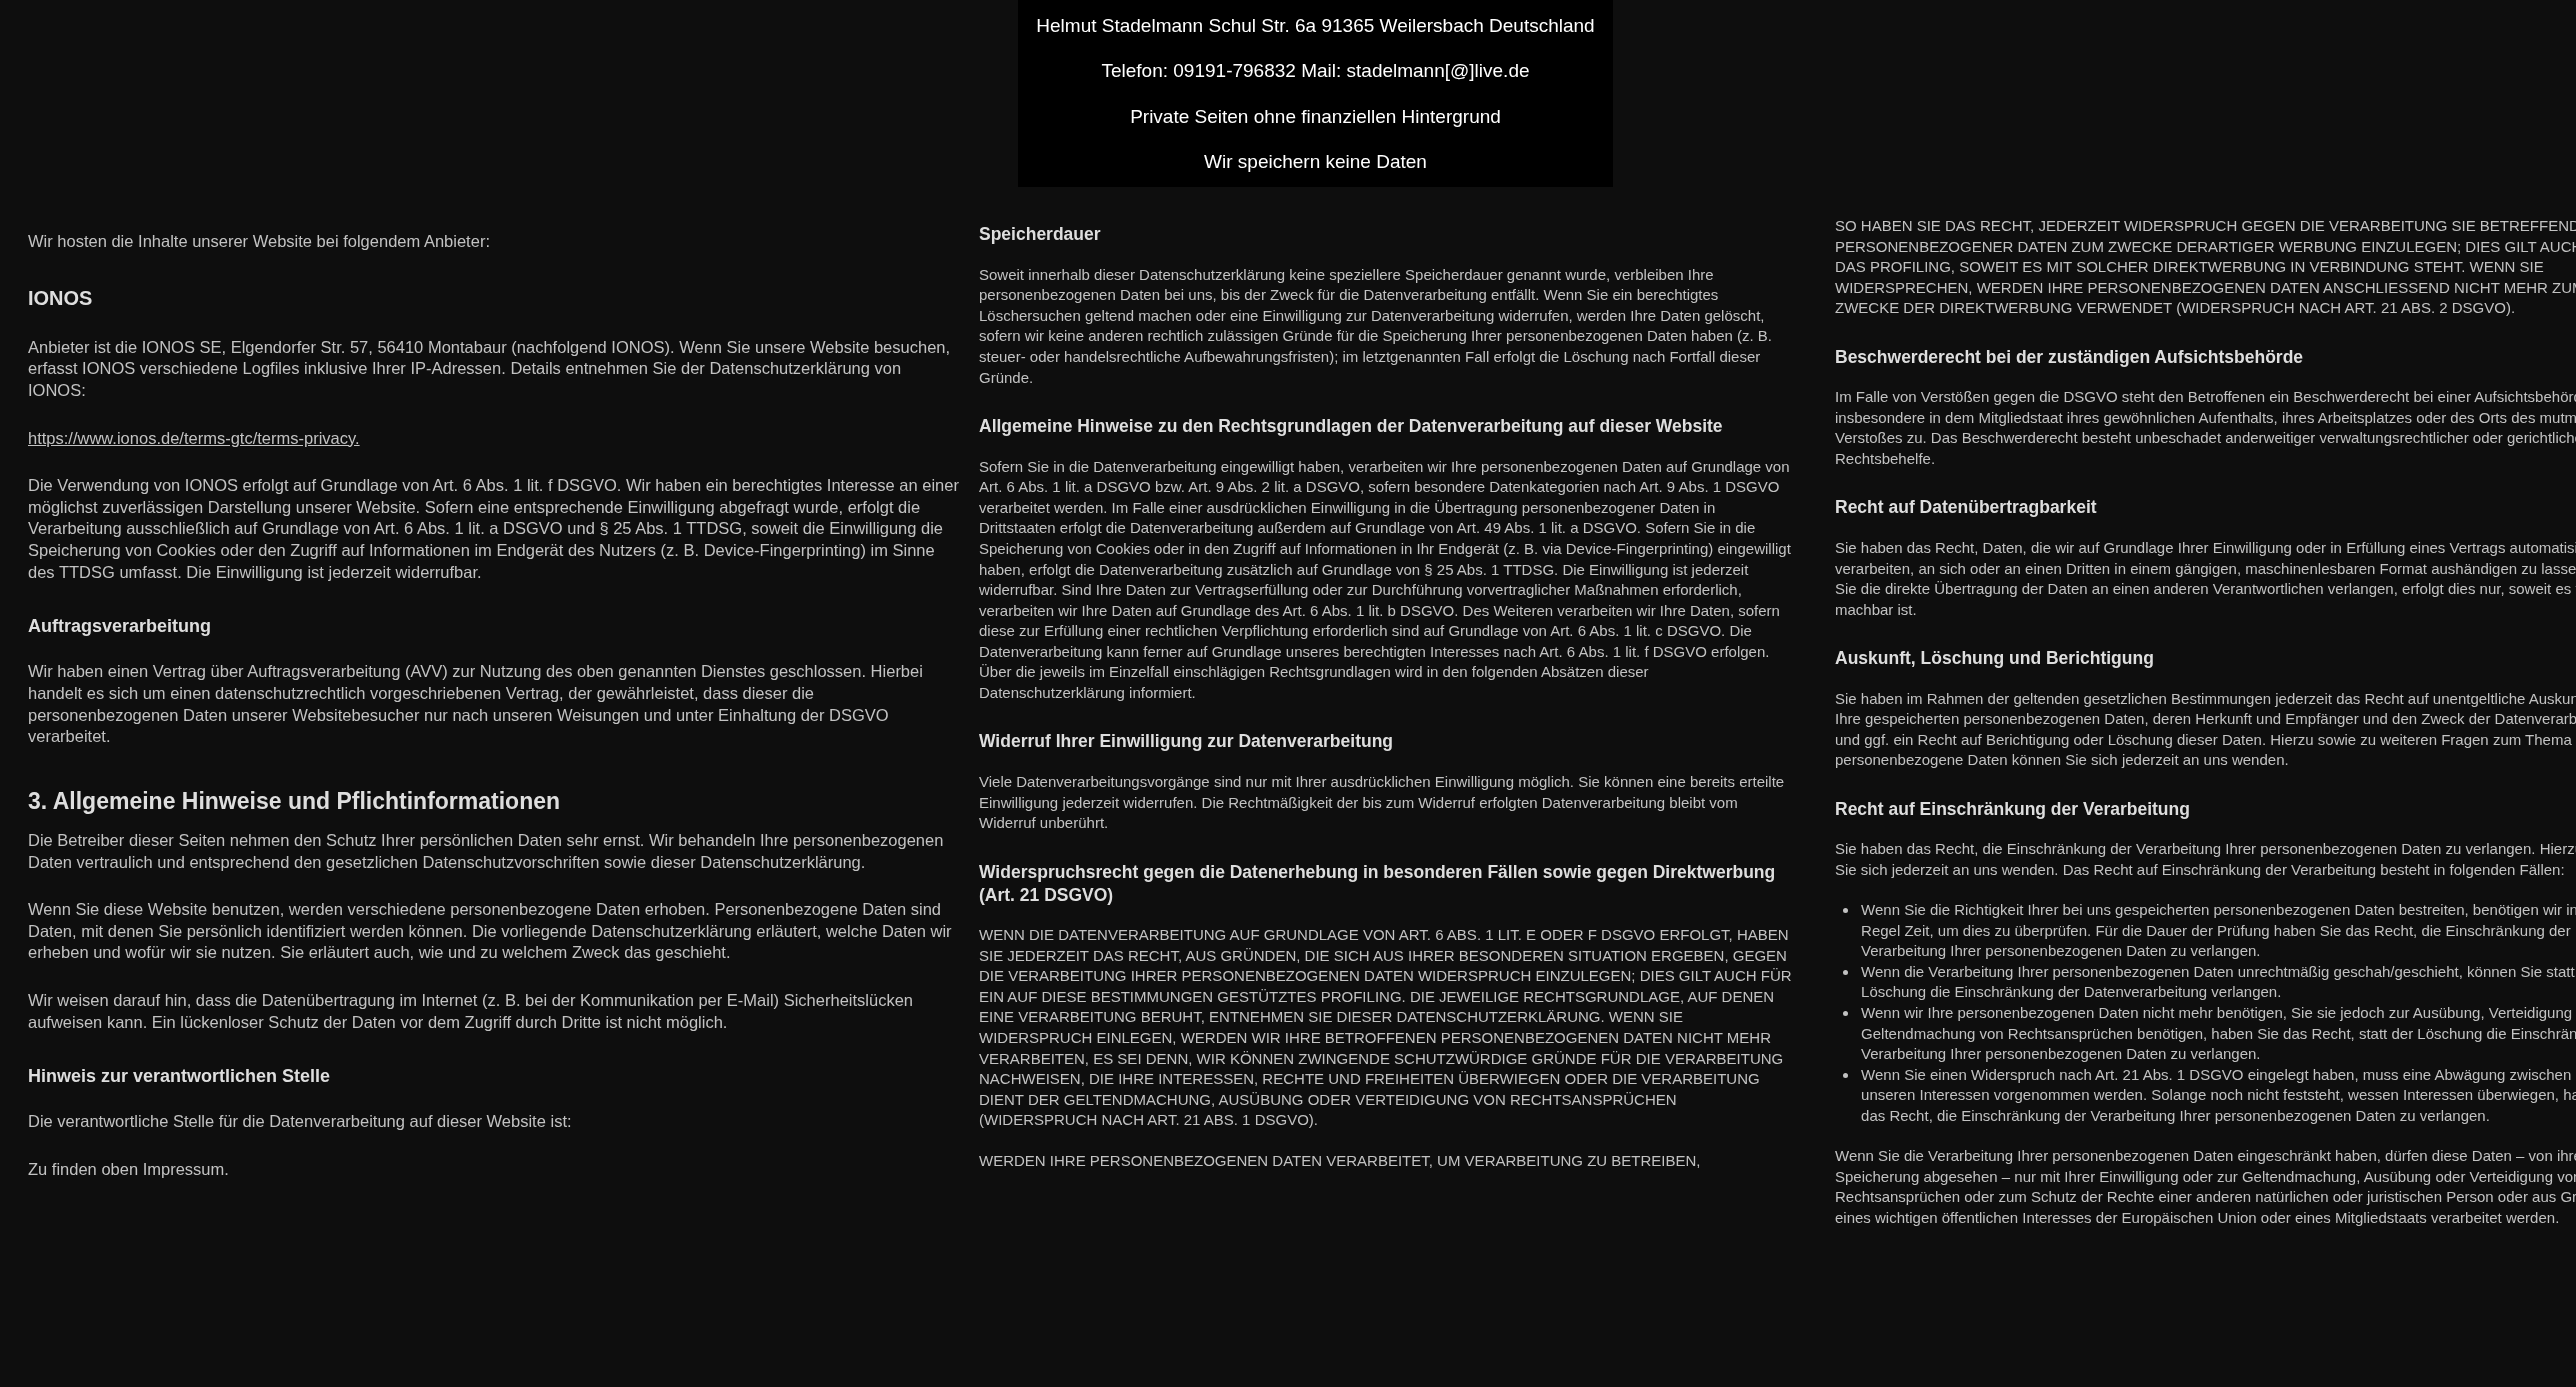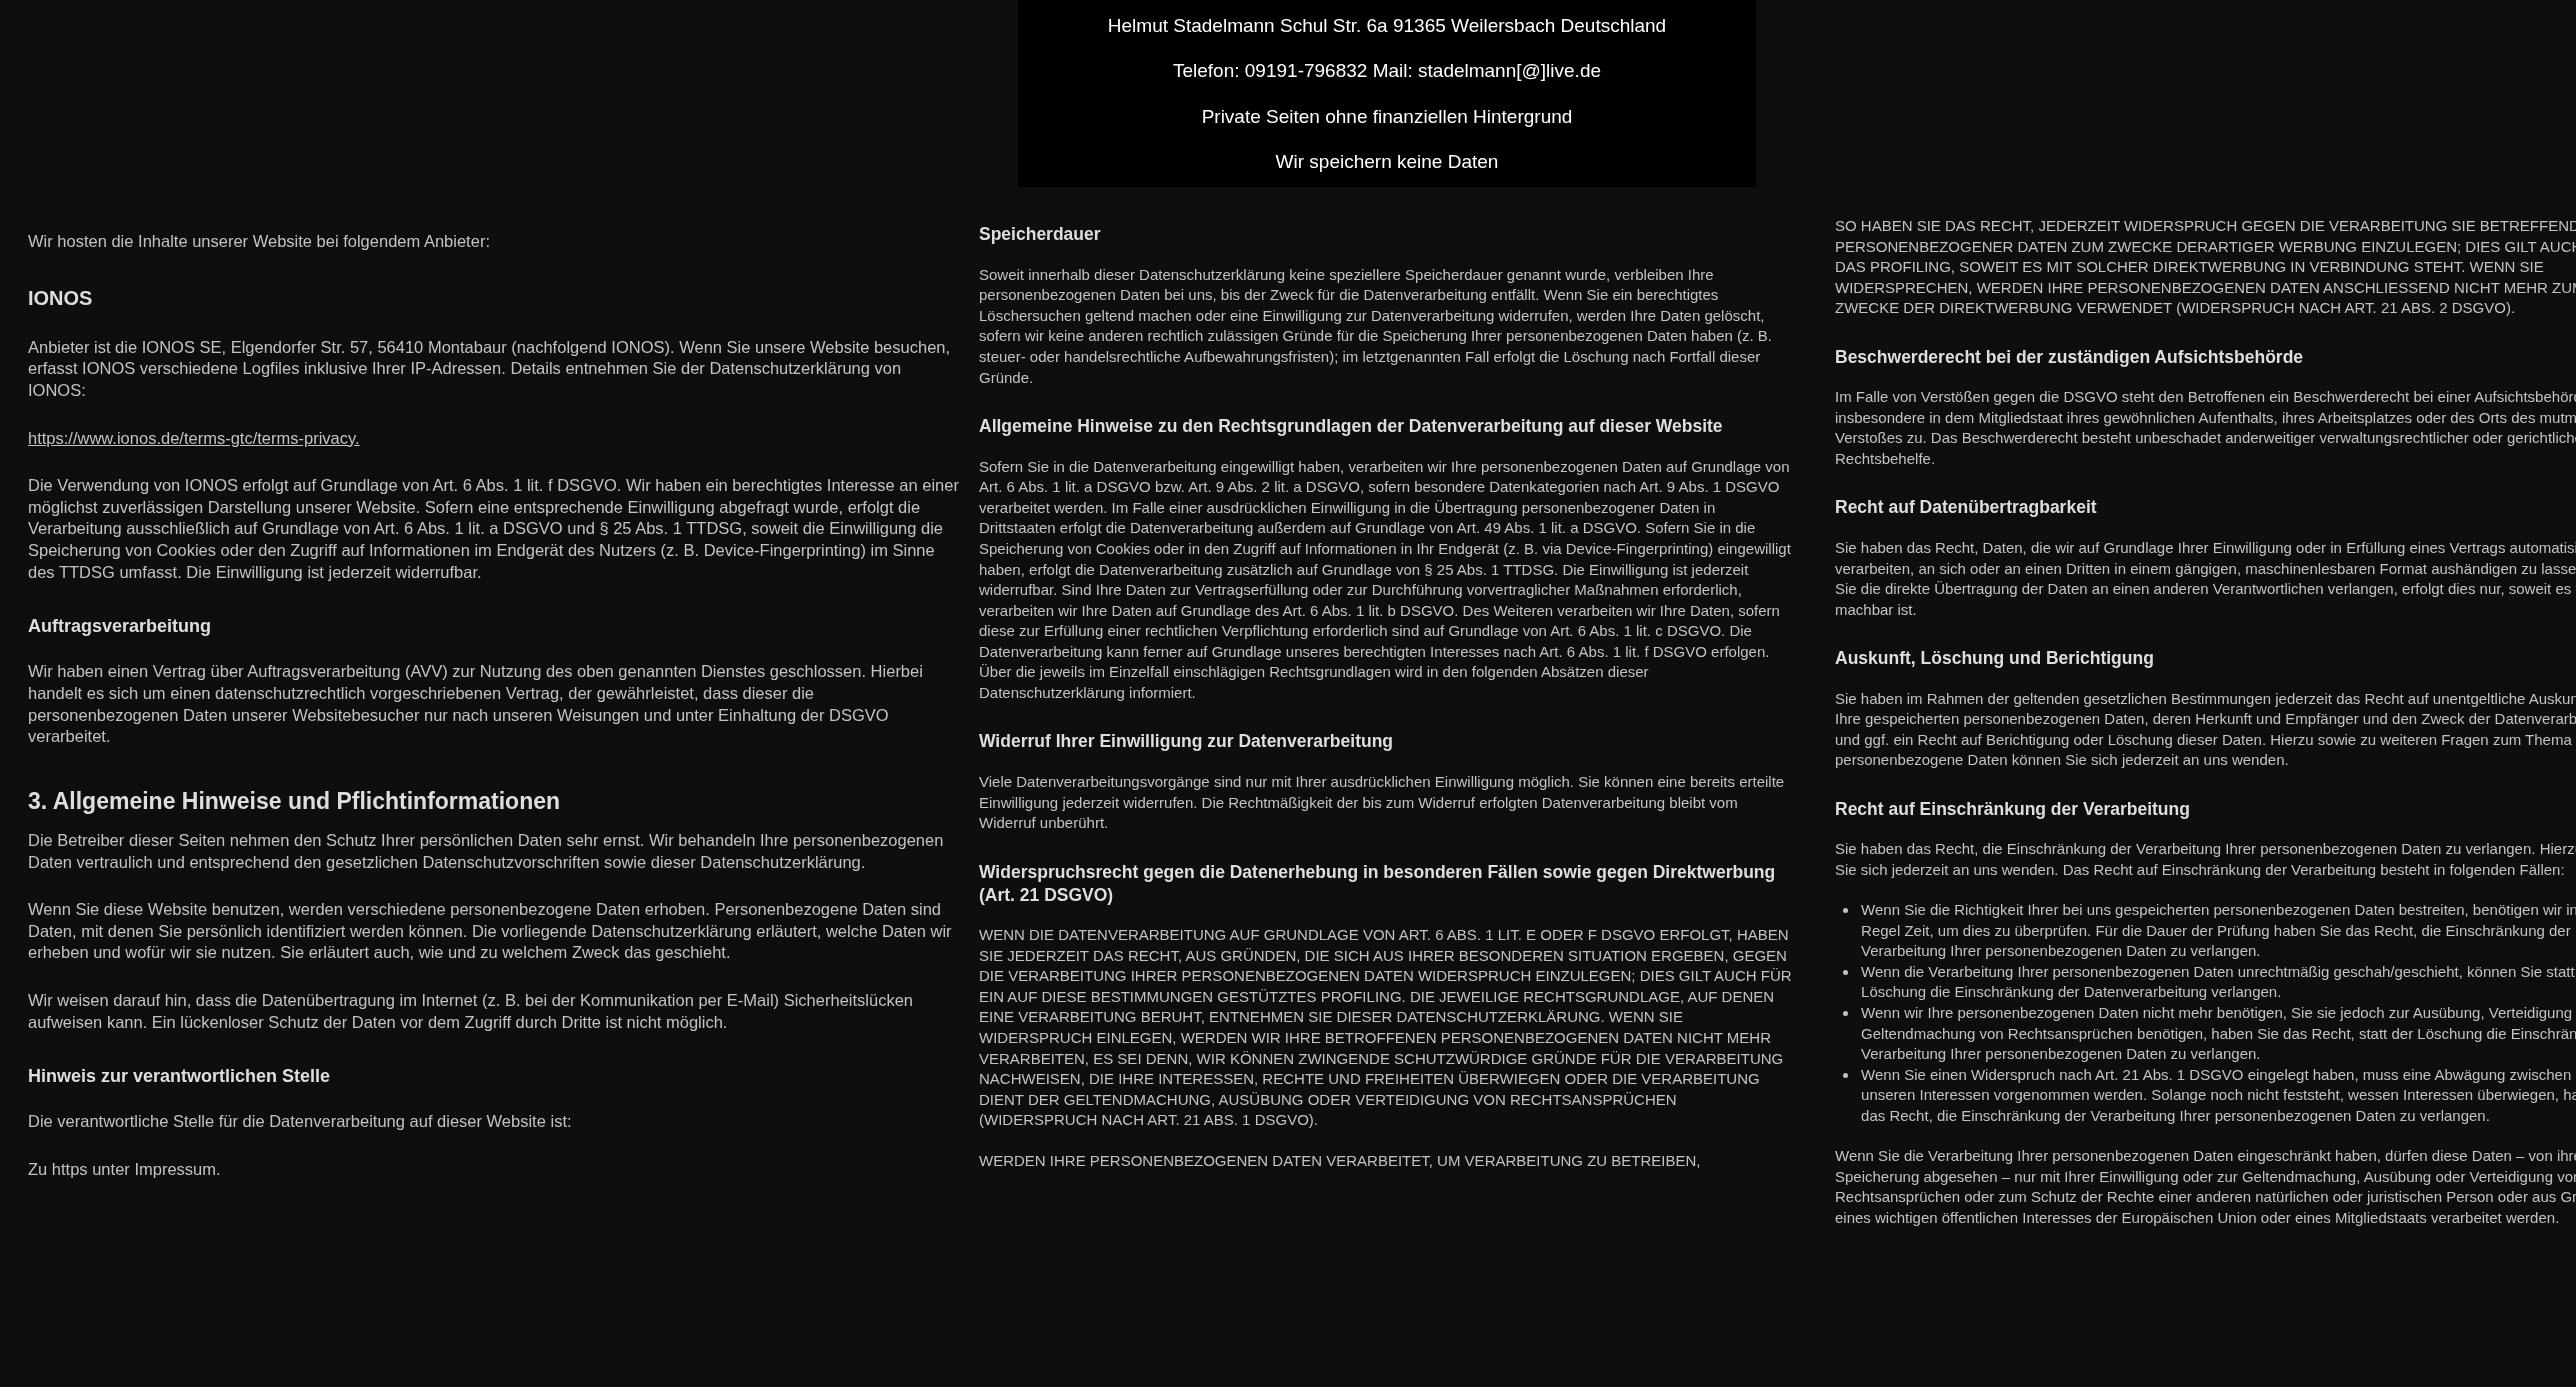--- a/index.html
+++ b/index.html
@@ -15,21 +15,21 @@
   body{
     width:2689px;height:1388px;overflow:hidden;position:relative;
     background:var(--page-bg);
     font-family:"Liberation Sans", sans-serif;
     color:var(--body-text);
     -webkit-font-smoothing:antialiased;
   }
   .page{position:absolute;inset:0;}
   
   .banner{
-    position:absolute;left:1018px;top:0;width:738px;height:187px;
+    position:absolute;left:1018px;top:0;width:595px;height:187px;
     background:var(--banner-bg);color:var(--banner-text);
     display:flex;flex-direction:column;justify-content:space-around;align-items:center;
     text-align:center;font-size:19px;line-height:23px;padding:3.1px 9.3px;
   }
   
   .col{position:absolute;top:216px;}
   .col-left{left:28px;width:933px;font-size:16.5px;line-height:21.6px;}
   .col-mid{left:979px;width:814px;font-size:15px;line-height:20.6px;}
   .col-right{left:1835px;width:811px;font-size:15px;line-height:20.6px;}
 
@@ -66,21 +66,21 @@
       <p><a class="link" href="#">https://www.ionos.de/terms-gtc/terms-privacy.</a></p>
       <p>Die Verwendung von IONOS erfolgt auf Grundlage von Art. 6 Abs. 1 lit. f DSGVO. Wir haben ein berechtigtes Interesse an einer möglichst zuverlässigen Darstellung unserer Website. Sofern eine entsprechende Einwilligung abgefragt wurde, erfolgt die Verarbeitung ausschließlich auf Grundlage von Art. 6 Abs. 1 lit. a DSGVO und § 25 Abs. 1 TTDSG, soweit die Einwilligung die Speicherung von Cookies oder den Zugriff auf Informationen im Endgerät des Nutzers (z. B. Device-Fingerprinting) im Sinne des TTDSG umfasst. Die Einwilligung ist jederzeit widerrufbar.</p>
       <h3>Auftragsverarbeitung</h3>
       <p>Wir haben einen Vertrag über Auftragsverarbeitung (AVV) zur Nutzung des oben genannten Dienstes geschlossen. Hierbei handelt es sich um einen datenschutzrechtlich vorgeschriebenen Vertrag, der gewährleistet, dass dieser die personenbezogenen Daten unserer Websitebesucher nur nach unseren Weisungen und unter Einhaltung der DSGVO verarbeitet.</p>
       <h1>3. Allgemeine Hinweise und Pflichtinformationen</h1>
       <p>Die Betreiber dieser Seiten nehmen den Schutz Ihrer persönlichen Daten sehr ernst. Wir behandeln Ihre personenbezogenen Daten vertraulich und entsprechend den gesetzlichen Datenschutzvorschriften sowie dieser Datenschutzerklärung.</p>
       <p>Wenn Sie diese Website benutzen, werden verschiedene personenbezogene Daten erhoben. Personenbezogene Daten sind Daten, mit denen Sie persönlich identifiziert werden können. Die vorliegende Datenschutzerklärung erläutert, welche Daten wir erheben und wofür wir sie nutzen. Sie erläutert auch, wie und zu welchem Zweck das geschieht.</p>
       <p>Wir weisen darauf hin, dass die Datenübertragung im Internet (z. B. bei der Kommunikation per E-Mail) Sicherheitslücken aufweisen kann. Ein lückenloser Schutz der Daten vor dem Zugriff durch Dritte ist nicht möglich.</p>
       <h3>Hinweis zur verantwortlichen Stelle</h3>
       <p>Die verantwortliche Stelle für die Datenverarbeitung auf dieser Website ist:</p>
-      <p>Zu https unter Impressum.</p>
+      <p>Zu finden oben Impressum.</p>
     </div>
   <div class="col col-mid">
       <h3>Speicherdauer</h3>
       <p>Soweit innerhalb dieser Datenschutzerklärung keine speziellere Speicherdauer genannt wurde, verbleiben Ihre personenbezogenen Daten bei uns, bis der Zweck für die Datenverarbeitung entfällt. Wenn Sie ein berechtigtes Löschersuchen geltend machen oder eine Einwilligung zur Datenverarbeitung widerrufen, werden Ihre Daten gelöscht, sofern wir keine anderen rechtlich zulässigen Gründe für die Speicherung Ihrer personenbezogenen Daten haben (z. B. steuer- oder handelsrechtliche Aufbewahrungsfristen); im letztgenannten Fall erfolgt die Löschung nach Fortfall dieser Gründe.</p>
       <h3>Allgemeine Hinweise zu den Rechtsgrundlagen der Datenverarbeitung auf dieser Website</h3>
       <p>Sofern Sie in die Datenverarbeitung eingewilligt haben, verarbeiten wir Ihre personenbezogenen Daten auf Grundlage von Art. 6 Abs. 1 lit. a DSGVO bzw. Art. 9 Abs. 2 lit. a DSGVO, sofern besondere Datenkategorien nach Art. 9 Abs. 1 DSGVO verarbeitet werden. Im Falle einer ausdrücklichen Einwilligung in die Übertragung personenbezogener Daten in Drittstaaten erfolgt die Datenverarbeitung außerdem auf Grundlage von Art. 49 Abs. 1 lit. a DSGVO. Sofern Sie in die Speicherung von Cookies oder in den Zugriff auf Informationen in Ihr Endgerät (z. B. via Device-Fingerprinting) eingewilligt haben, erfolgt die Datenverarbeitung zusätzlich auf Grundlage von § 25 Abs. 1 TTDSG. Die Einwilligung ist jederzeit widerrufbar. Sind Ihre Daten zur Vertragserfüllung oder zur Durchführung vorvertraglicher Maßnahmen erforderlich, verarbeiten wir Ihre Daten auf Grundlage des Art. 6 Abs. 1 lit. b DSGVO. Des Weiteren verarbeiten wir Ihre Daten, sofern diese zur Erfüllung einer rechtlichen Verpflichtung erforderlich sind auf Grundlage von Art. 6 Abs. 1 lit. c DSGVO. Die Datenverarbeitung kann ferner auf Grundlage unseres berechtigten Interesses nach Art. 6 Abs. 1 lit. f DSGVO erfolgen. Über die jeweils im Einzelfall einschlägigen Rechtsgrundlagen wird in den folgenden Absätzen dieser Datenschutzerklärung informiert.</p>
       <h3>Widerruf Ihrer Einwilligung zur Datenverarbeitung</h3>
       <p>Viele Datenverarbeitungsvorgänge sind nur mit Ihrer ausdrücklichen Einwilligung möglich. Sie können eine bereits erteilte Einwilligung jederzeit widerrufen. Die Rechtmäßigkeit der bis zum Widerruf erfolgten Datenverarbeitung bleibt vom Widerruf unberührt.</p>
       <h3>Widerspruchsrecht gegen die Datenerhebung in besonderen Fällen sowie gegen Direktwerbung (Art. 21 DSGVO)</h3>
       <p class="caps">WENN DIE DATENVERARBEITUNG AUF GRUNDLAGE VON ART. 6 ABS. 1 LIT. E ODER F DSGVO ERFOLGT, HABEN SIE JEDERZEIT DAS RECHT, AUS GRÜNDEN, DIE SICH AUS IHRER BESONDEREN SITUATION ERGEBEN, GEGEN DIE VERARBEITUNG IHRER PERSONENBEZOGENEN DATEN WIDERSPRUCH EINZULEGEN; DIES GILT AUCH FÜR EIN AUF DIESE BESTIMMUNGEN GESTÜTZTES PROFILING. DIE JEWEILIGE RECHTSGRUNDLAGE, AUF DENEN EINE VERARBEITUNG BERUHT, ENTNEHMEN SIE DIESER DATENSCHUTZERKLÄRUNG. WENN SIE WIDERSPRUCH EINLEGEN, WERDEN WIR IHRE BETROFFENEN PERSONENBEZOGENEN DATEN NICHT MEHR VERARBEITEN, ES SEI DENN, WIR KÖNNEN ZWINGENDE SCHUTZWÜRDIGE GRÜNDE FÜR DIE VERARBEITUNG NACHWEISEN, DIE IHRE INTERESSEN, RECHTE UND FREIHEITEN ÜBERWIEGEN ODER DIE VERARBEITUNG DIENT DER GELTENDMACHUNG, AUSÜBUNG ODER VERTEIDIGUNG VON RECHTSANSPRÜCHEN (WIDERSPRUCH NACH ART. 21 ABS. 1 DSGVO).</p>

